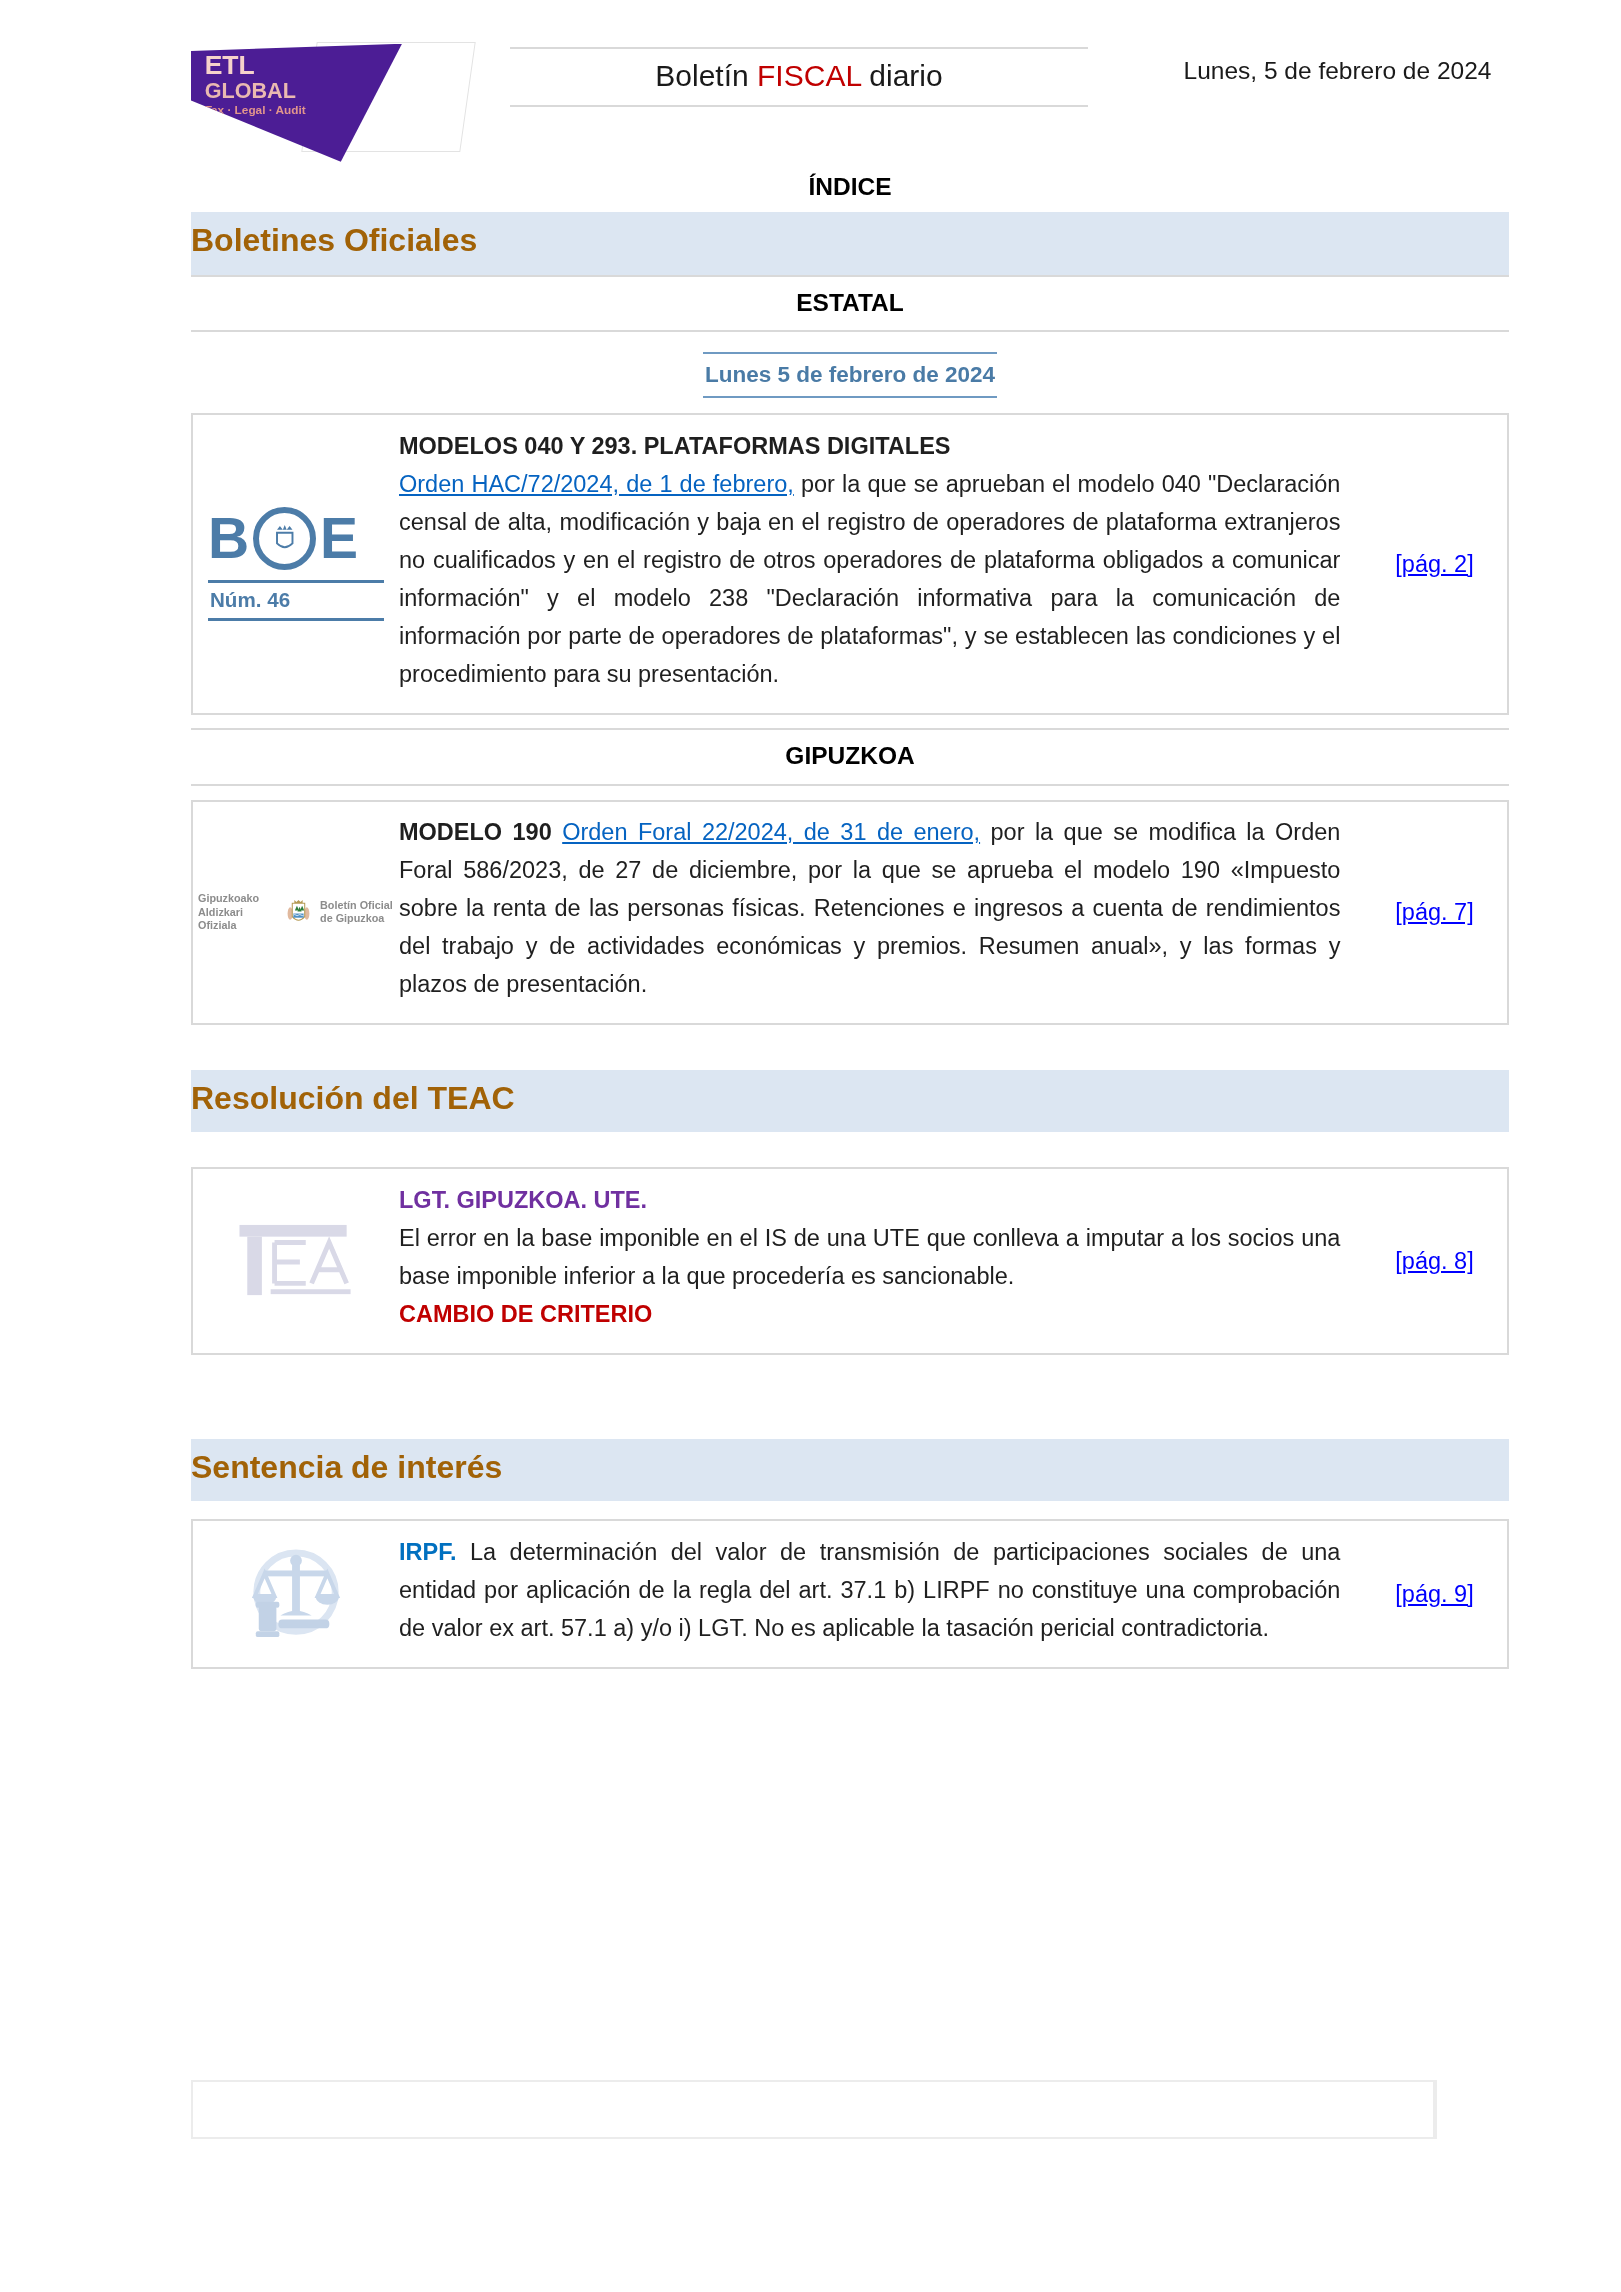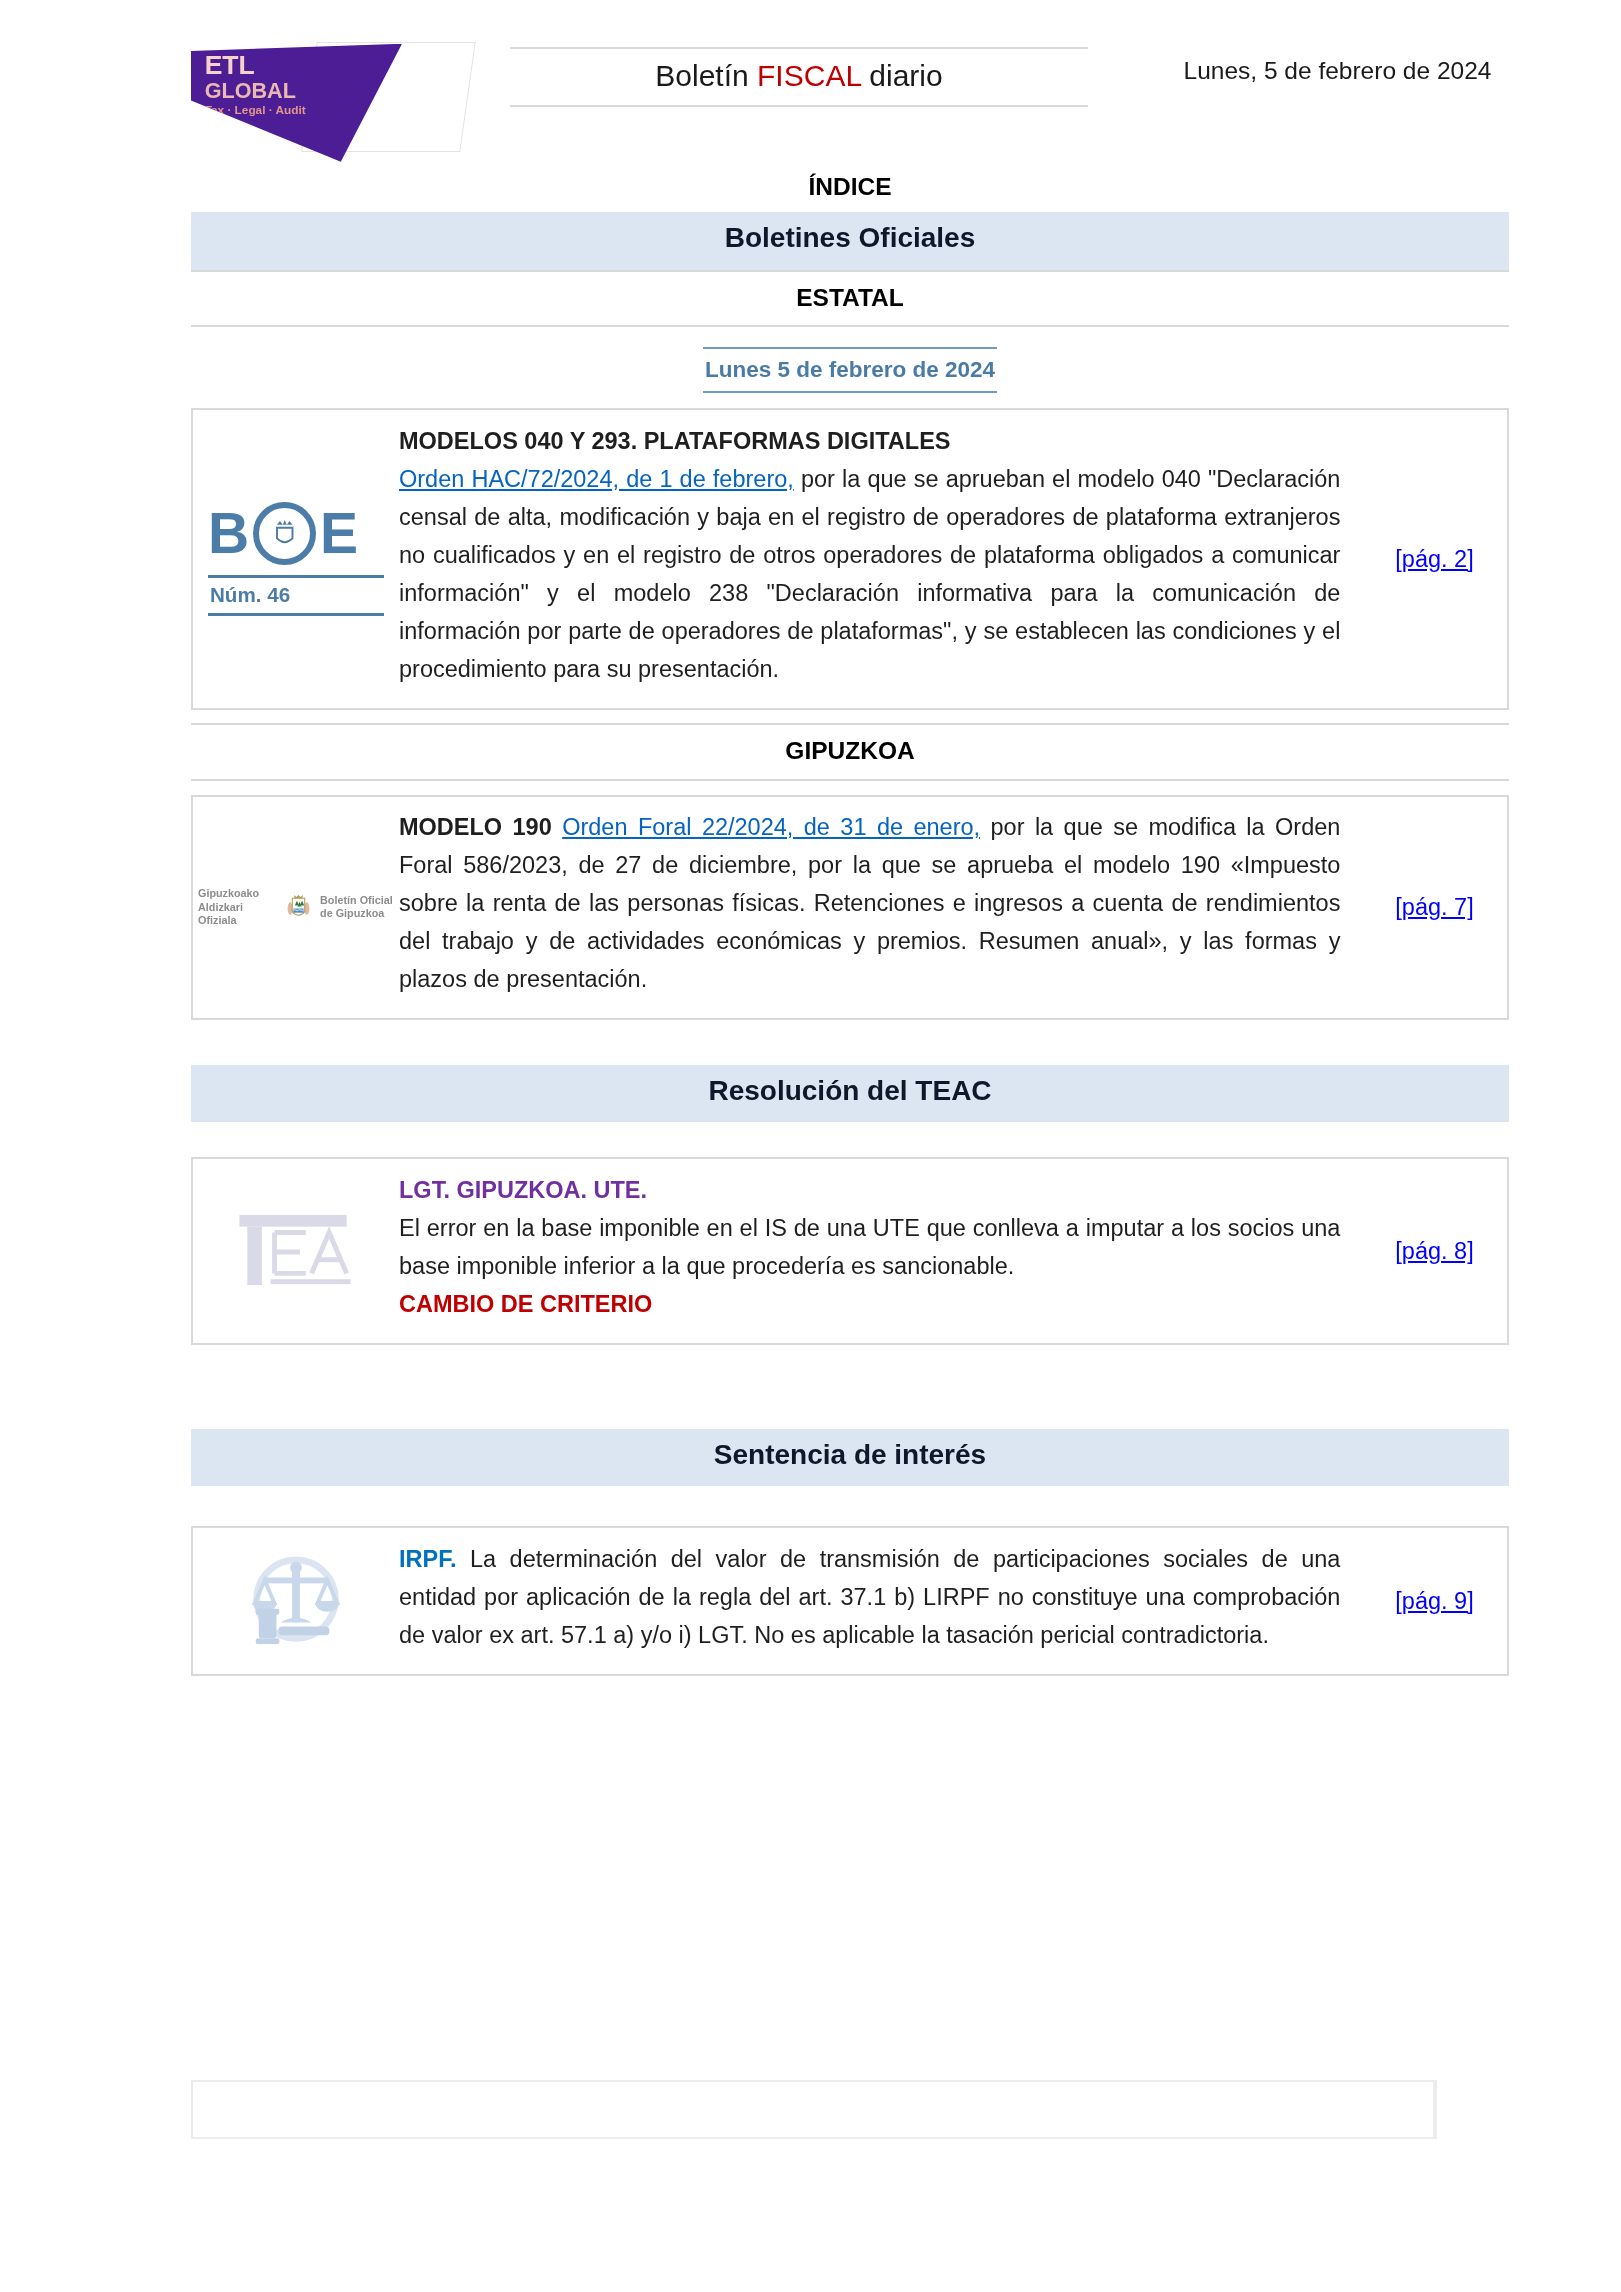--- a/index.html
+++ b/index.html
@@ -17,21 +17,21 @@
   .etl-flag .l2{margin:2px 0 0 13.7px;font-size:21.6px;font-weight:700;color:#eab9b1;line-height:1;}
   .etl-flag .l3{margin:2.9px 0 0 13.7px;font-size:11.8px;font-weight:700;color:#e2968c;line-height:1;}
   .masthead{position:absolute;left:319px;top:47px;width:578px;text-align:center;}
   .masthead .line{border-top:2.9px solid #d9d9d9;}
   .masthead .t{padding:9.8px 0 11.8px;font-size:30px;color:#1a1a1a;}
   .masthead .accent{color:#c00000;}
   .header-date{position:absolute;right:17.6px;top:57px;font-size:24.5px;color:#1a1a1a;}
 
   .indice{margin-top:15.7px;text-align:center;font-size:24.5px;font-weight:700;color:#000;}
 
-  .banner{margin-top:11.8px;background:#dce6f2;text-align:center;font-size:28px;font-weight:700;color:#0f172a;padding:9.8px 0 15.7px;}
+  .banner{margin-top:11.8px;background:#dce6f2;text-align:left;font-size:32px;font-weight:700;color:#a16207;padding:9.8px 0 15.7px;}
   .rule{border-top:2.9px solid #d9d9d9;}
   .subhead{text-align:center;font-size:24.5px;font-weight:700;color:#000;padding:11.8px 0 13.7px;}
 
   .datebox{width:294px;margin:19.6px auto 15.7px;border-top:2.9px solid #6f9ac2;border-bottom:2.9px solid #6f9ac2;
            color:#4a7ba6;font-weight:700;font-size:22.5px;text-align:center;padding:7.8px 0;}
 
   .bulletin-blue{text-align:center;color:#0070c0;font-weight:700;font-size:24.5px;margin:17.6px 0 13.7px;}
 
   .card{display:flex;border:2px solid #d9d9d9;background:#fff;margin-top:13.7px;}
   .card-logo{flex:0 0 206px;display:flex;align-items:center;justify-content:center;}
@@ -173,21 +173,21 @@
         <span>El error en la base imponible en el IS de una UTE que conlleva a imputar a los socios una base imponible inferior a la que procedería es sancionable.</span>
         <div class="head-red">CAMBIO DE CRITERIO</div>
       </div>
       <div class="card-page">
         <a class="page-link" href="#">[pág. 8]</a>
       </div>
     </div>
 
     <div class="banner" style="margin-top:84px;">Sentencia de interés</div>
 
-    <div class="card" style="margin-top:40px;">
+    <div class="card" style="margin-top:18px;">
       <div class="card-logo">
         <svg width="98" height="98" viewBox="0 0 100 100">
           <circle cx="50" cy="48" r="40" stroke="#dbe5f2" stroke-width="7" fill="none"></circle>
           <rect x="46" y="18" width="8" height="50" fill="#c8d7ea"></rect>
           <circle cx="50" cy="16" r="6" fill="#c8d7ea"></circle>
           <rect x="18" y="26" width="64" height="6" fill="#c8d7ea"></rect>
           <path d="M18 29 L8 52 H28 Z" fill="none" stroke="#c8d7ea" stroke-width="4"></path>
           <path d="M6 52 a12 9 0 0 0 24 0 Z" fill="#c8d7ea"></path>
           <path d="M82 29 L72 52 H92 Z" fill="none" stroke="#c8d7ea" stroke-width="4"></path>
           <path d="M70 52 a12 9 0 0 0 24 0 Z" fill="#c8d7ea"></path>

